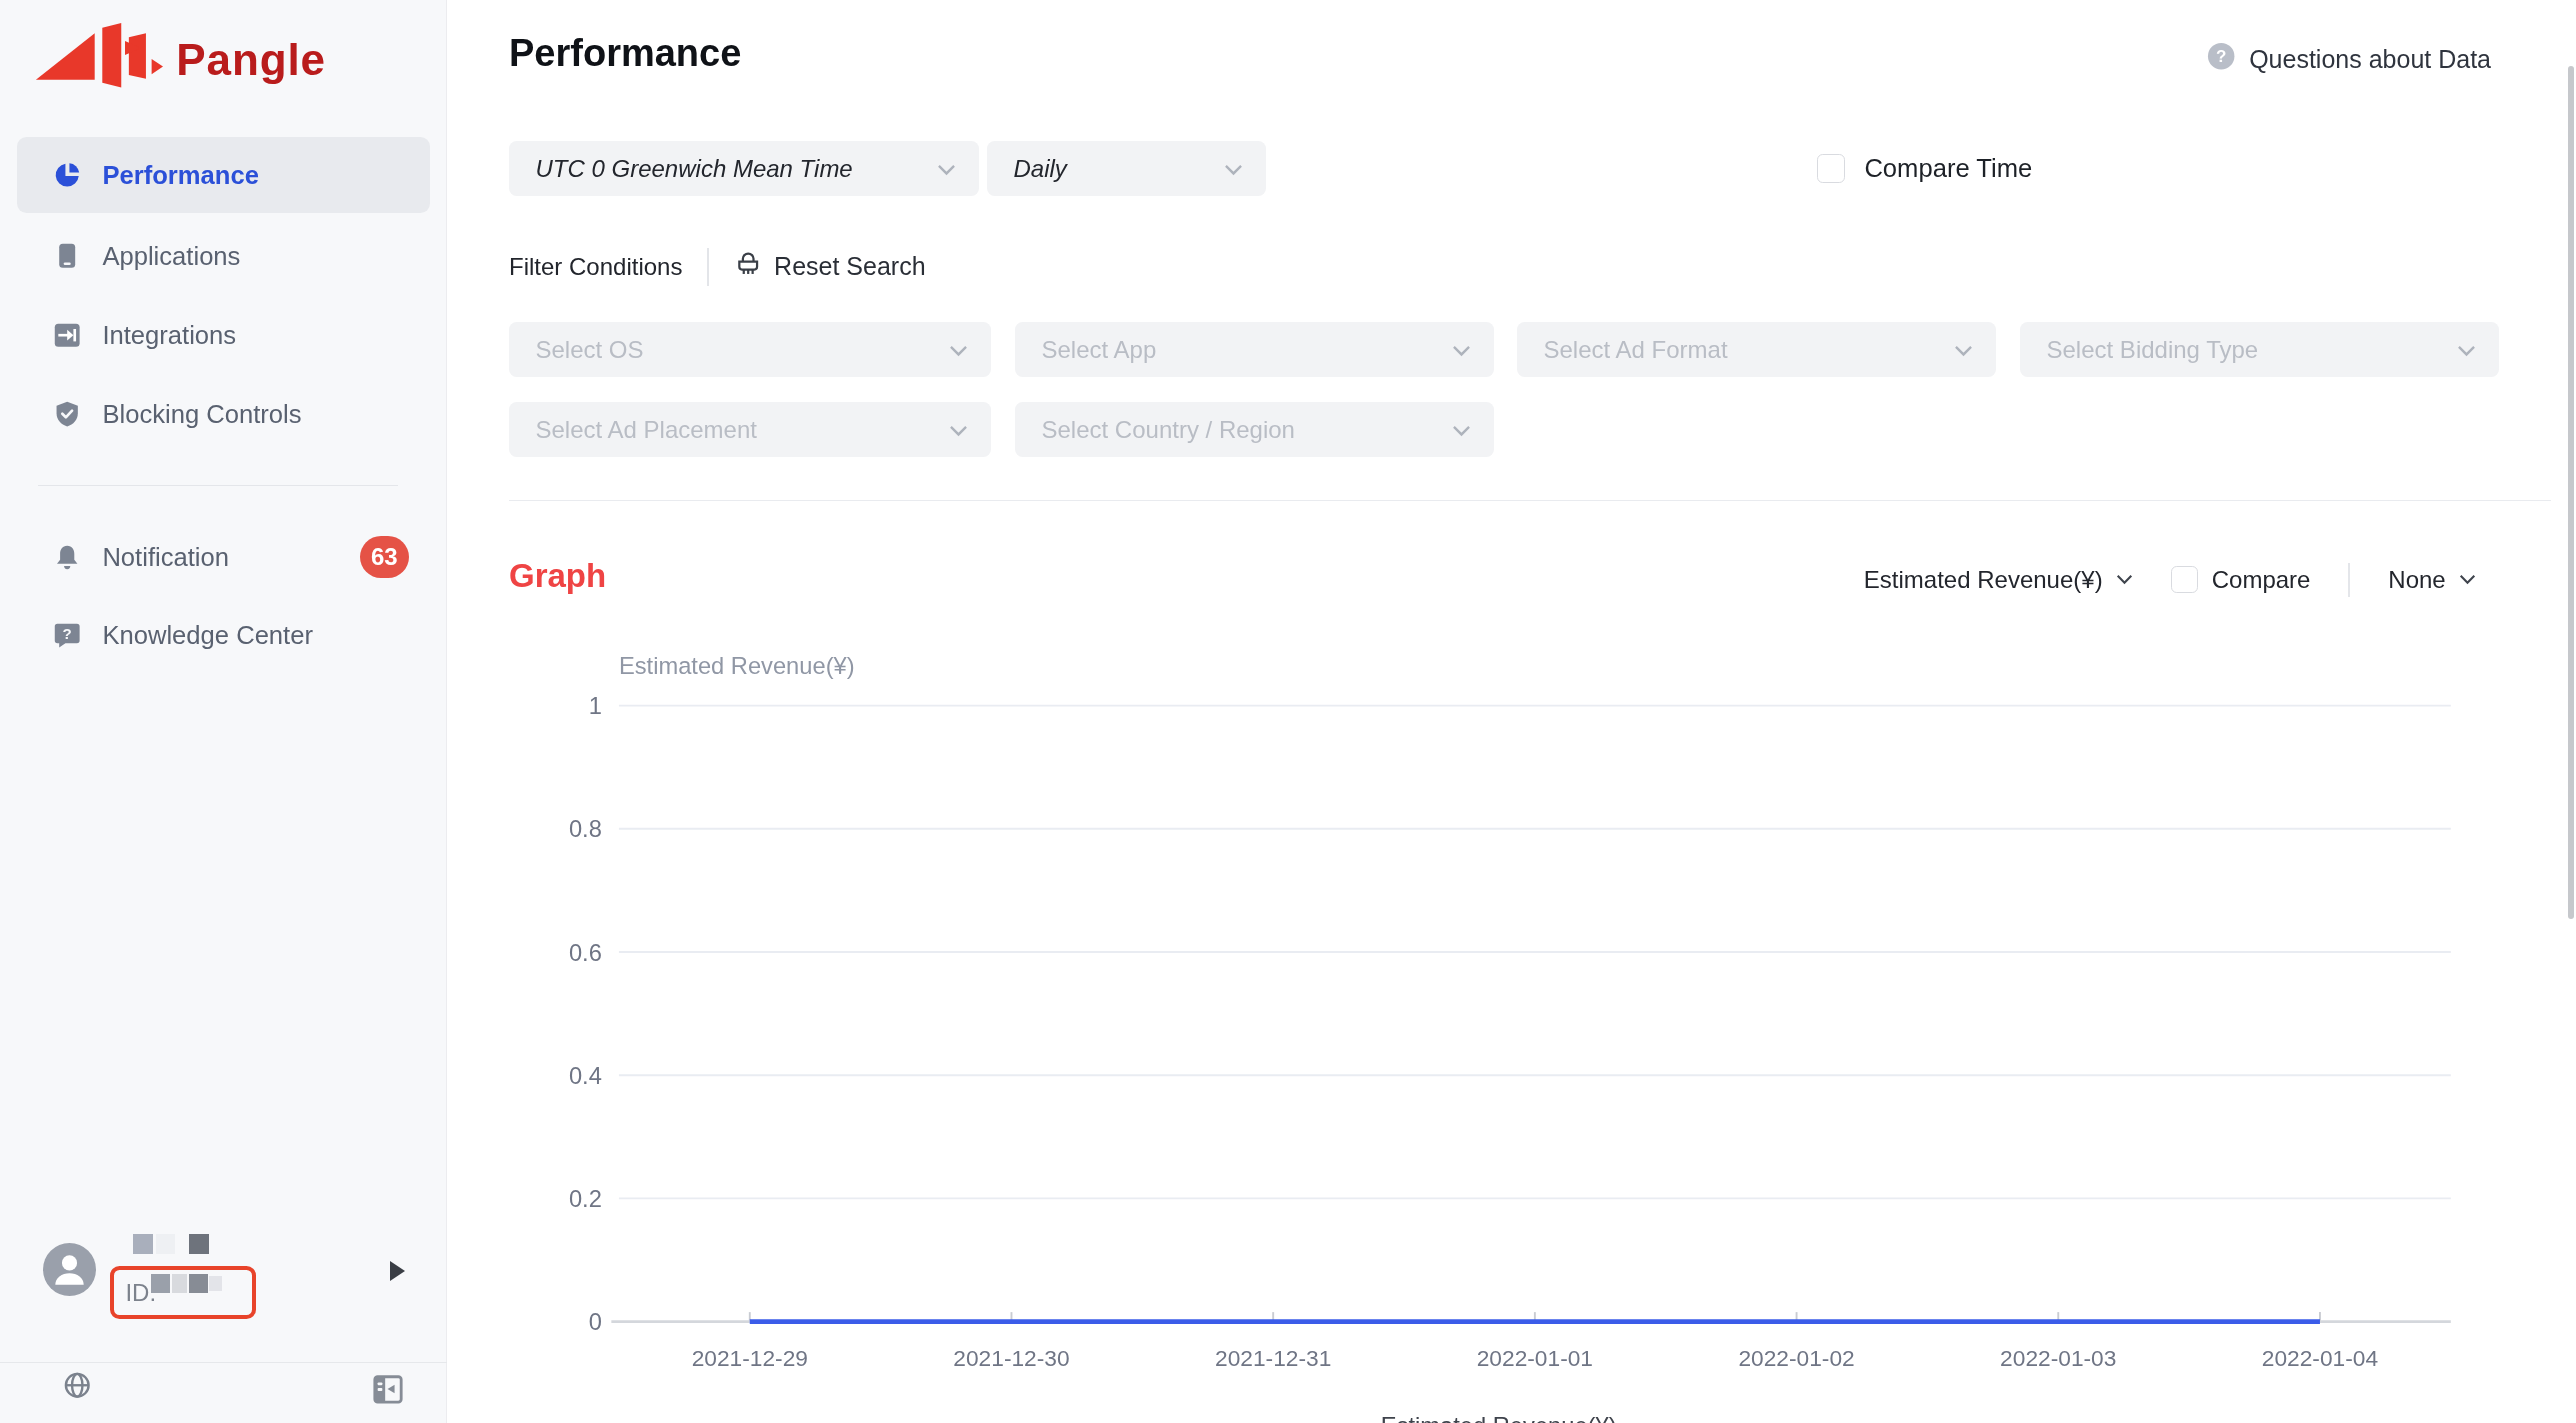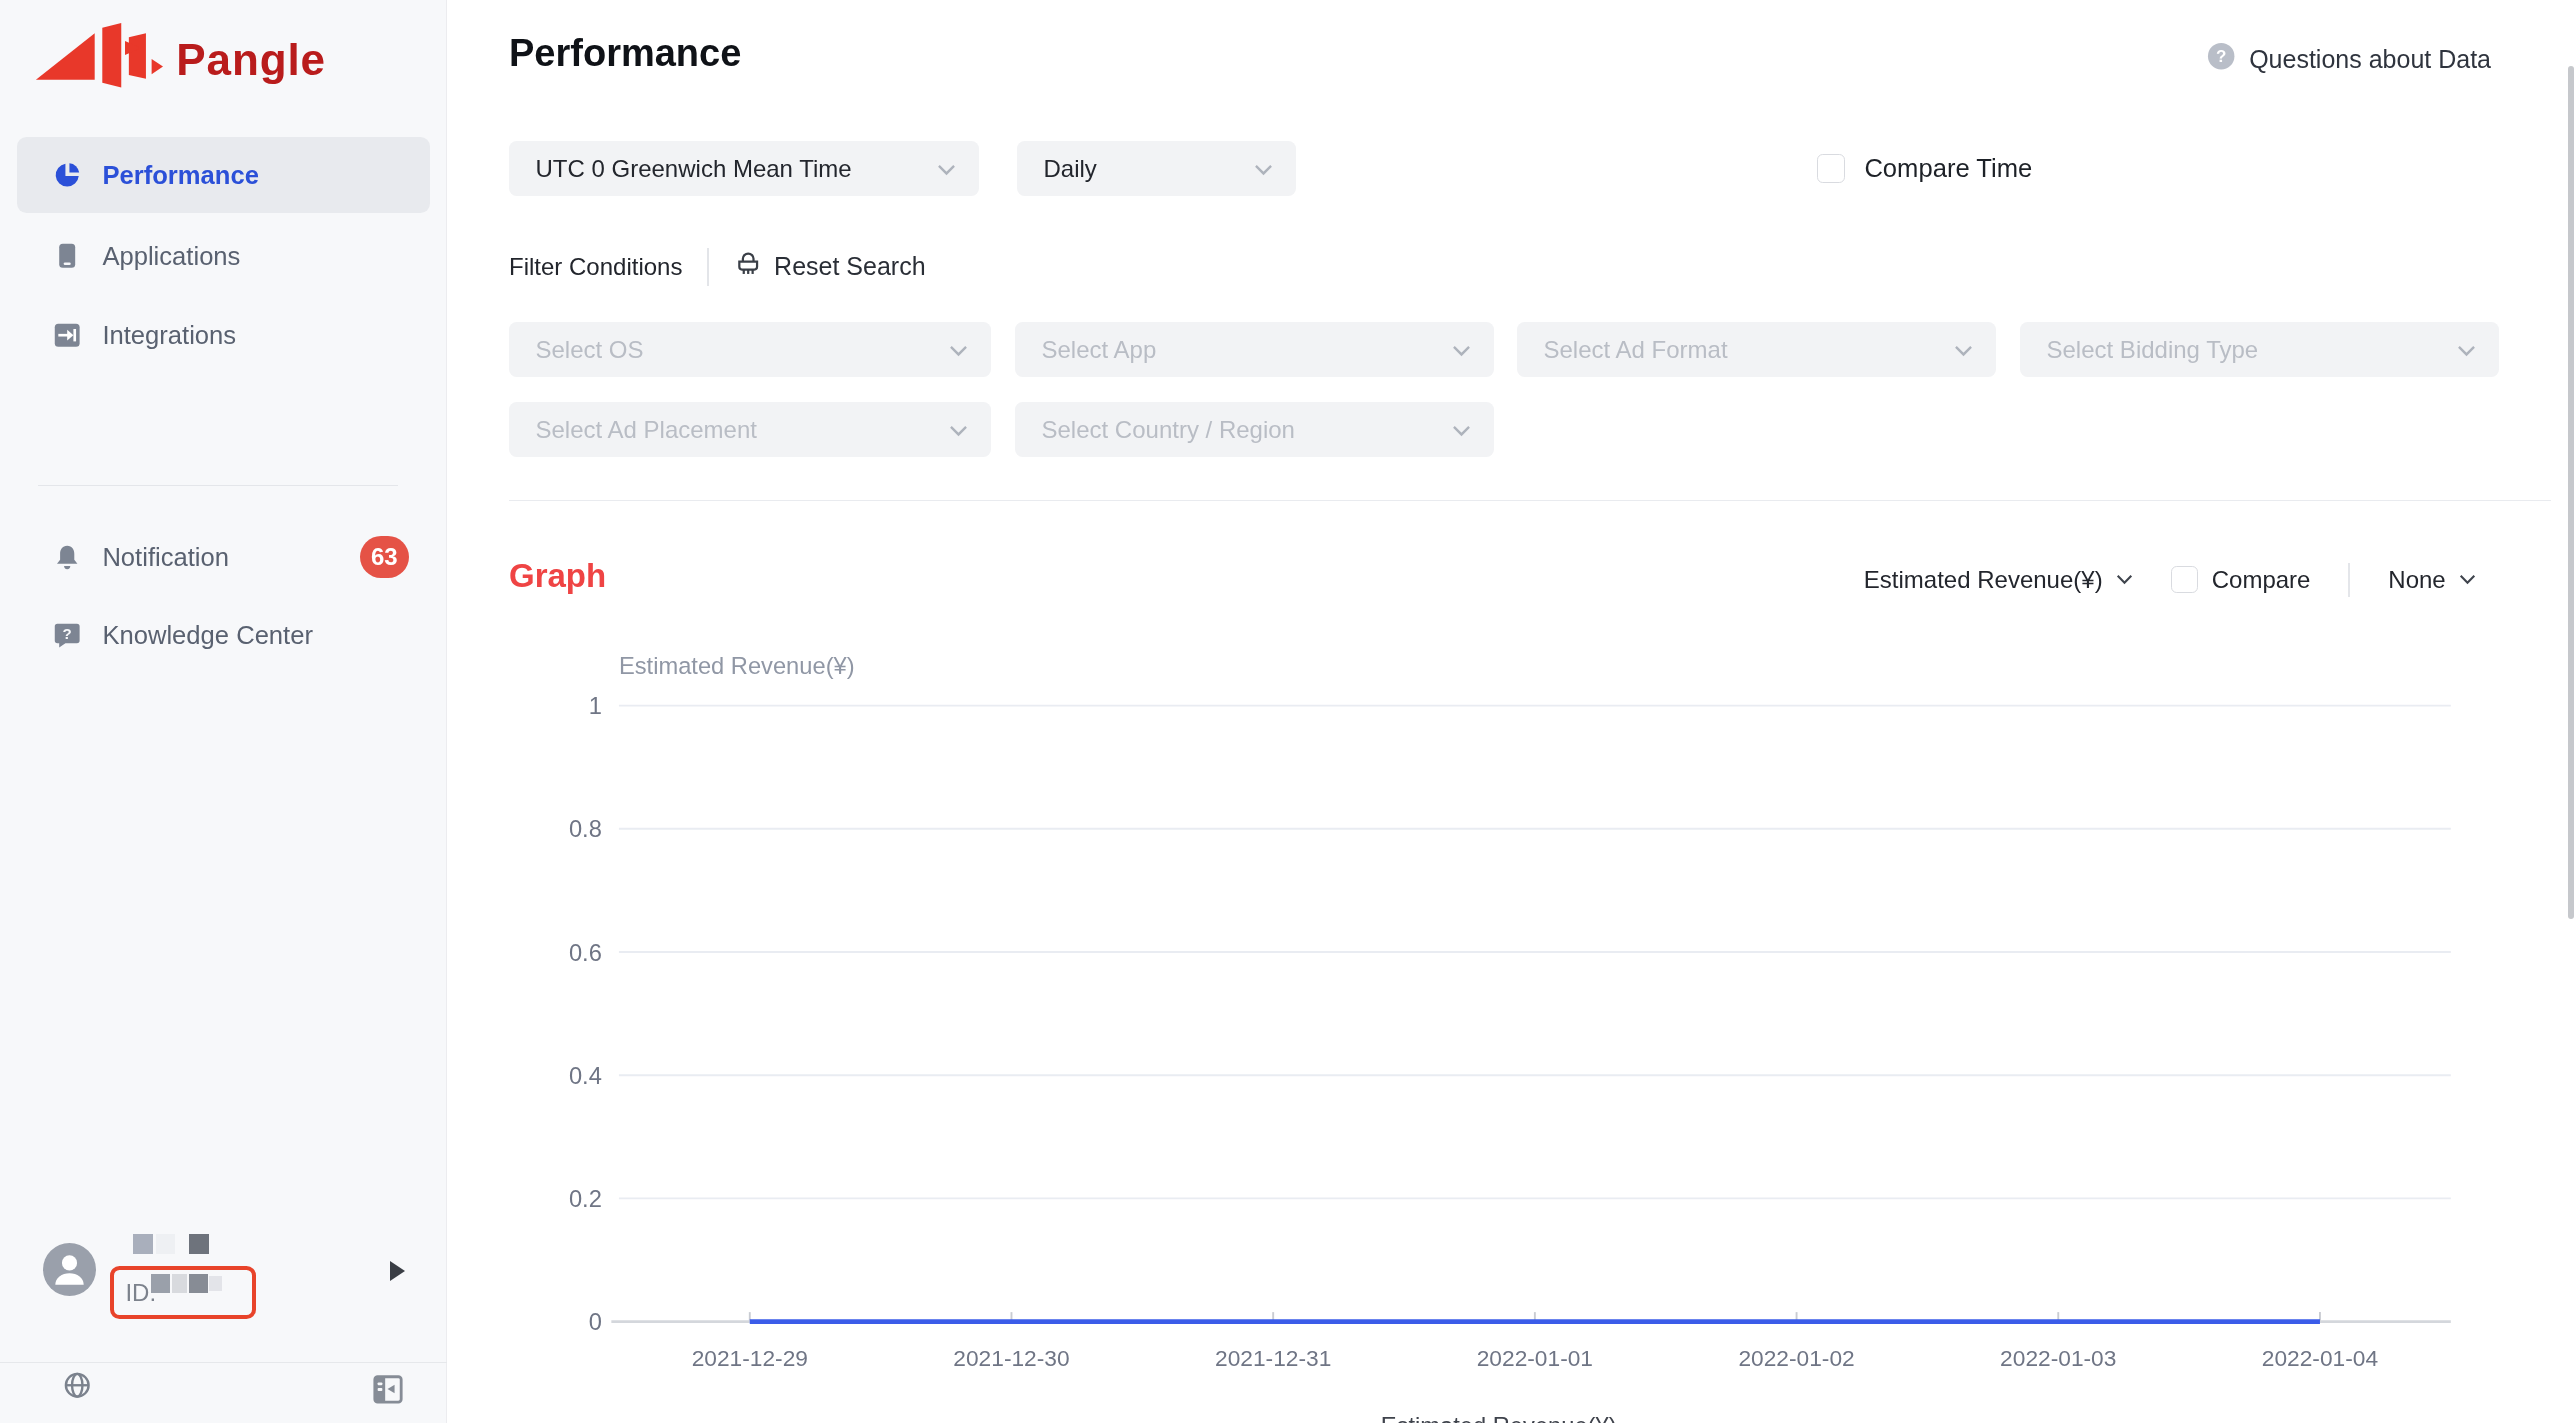--- a/index.html
+++ b/index.html
@@ -38,21 +38,21 @@
 
   
   .page-title { position:absolute; left:509px; top:32px; font-size:38px; font-weight:bold; color:#0f1217; }
   .help { position:absolute; top:42px; right:85px; display:flex; align-items:center; gap:13.3px;
     font-size:25px; color:#2f343e; cursor:pointer; }
   .select { background:#f2f3f5; border-radius:7.6px; height:55px;
     display:flex; align-items:center; padding:0 23px 0 26.5px; font-size:24px; cursor:pointer; }
   .select .val { color:#23262d; }
   .select .ph { color:#b9bdc5; }
   .select .chev { margin-left:auto; }
-  .toprow { position:absolute; left:509px; top:141px; display:flex; gap:38px; }
+  .toprow { position:absolute; left:509px; top:141px; display:flex; gap:8px;font-style:italic; }
   .compare-time { position:absolute; left:1817px; top:141px; height:55px;
     display:flex; align-items:center; gap:19px; font-size:25.6px; color:#1d2127; }
   .checkbox { width:28.4px; height:28.4px; background:#fff; border:1.9px solid #d9dbe0; border-radius:5.7px; cursor:pointer; }
   .cond-row { position:absolute; left:509px; top:245px; display:flex; align-items:center; gap:25px; height:44px; }
   .cond-title { font-size:24px; color:#22252c; }
   .vdiv { width:1.9px; height:38px; background:#e3e5e9; }
   .reset { display:flex; align-items:center; gap:11.4px; font-size:25px; color:#2a2e36; cursor:pointer; }
   .filters-grid .select { position:absolute; }
   .hdiv { position:absolute; left:509px; top:500px; width:2042px; border-top:1.9px solid #e9ebef; }
 
@@ -110,20 +110,29 @@
   <div class="nav-item" style="top:216px">
     <span class="nav-icon">
       <svg width="28.4" height="28.4" viewBox="0 0 32 32">
         <rect x="7" y="2" width="18" height="27" rx="4" fill="#7d8593"></rect>
         <rect x="12" y="23" width="8" height="3" rx="1.5" fill="#f7f8fa"></rect>
       </svg>
     </span>
     <span>Applications</span>
   </div>
 
+  <div class="nav-item" style="top:374px">
+    <span class="nav-icon">
+      <svg width="28.4" height="28.4" viewBox="0 0 32 32">
+        <path d="M16 2 L28 6.5 V15 C28 22.5 23 27.5 16 30 C9 27.5 4 22.5 4 15 V6.5 Z" fill="#7d8593"></path>
+        <polyline points="10.5,15.5 14.5,19.5 21.5,12" fill="none" stroke="#f7f8fa" stroke-width="3" stroke-linecap="round" stroke-linejoin="round"></polyline>
+      </svg>
+    </span>
+    <span>Blocking Controls</span>
+  </div>
 
   <div class="side-divider"></div>
 
   <div class="nav-item" style="top:517px">
     <span class="nav-icon">
       <svg width="28.4" height="28.4" viewBox="0 0 32 32">
         <path d="M16 3 C10.5 3 8 7.5 8 12 V19 L4.5 23.5 H27.5 L24 19 V12 C24 7.5 21.5 3 16 3 Z" fill="#7d8593"></path>
         <path d="M12.5 26 a3.5 3.5 0 0 0 7 0 Z" fill="#7d8593"></path>
       </svg>
     </span>

